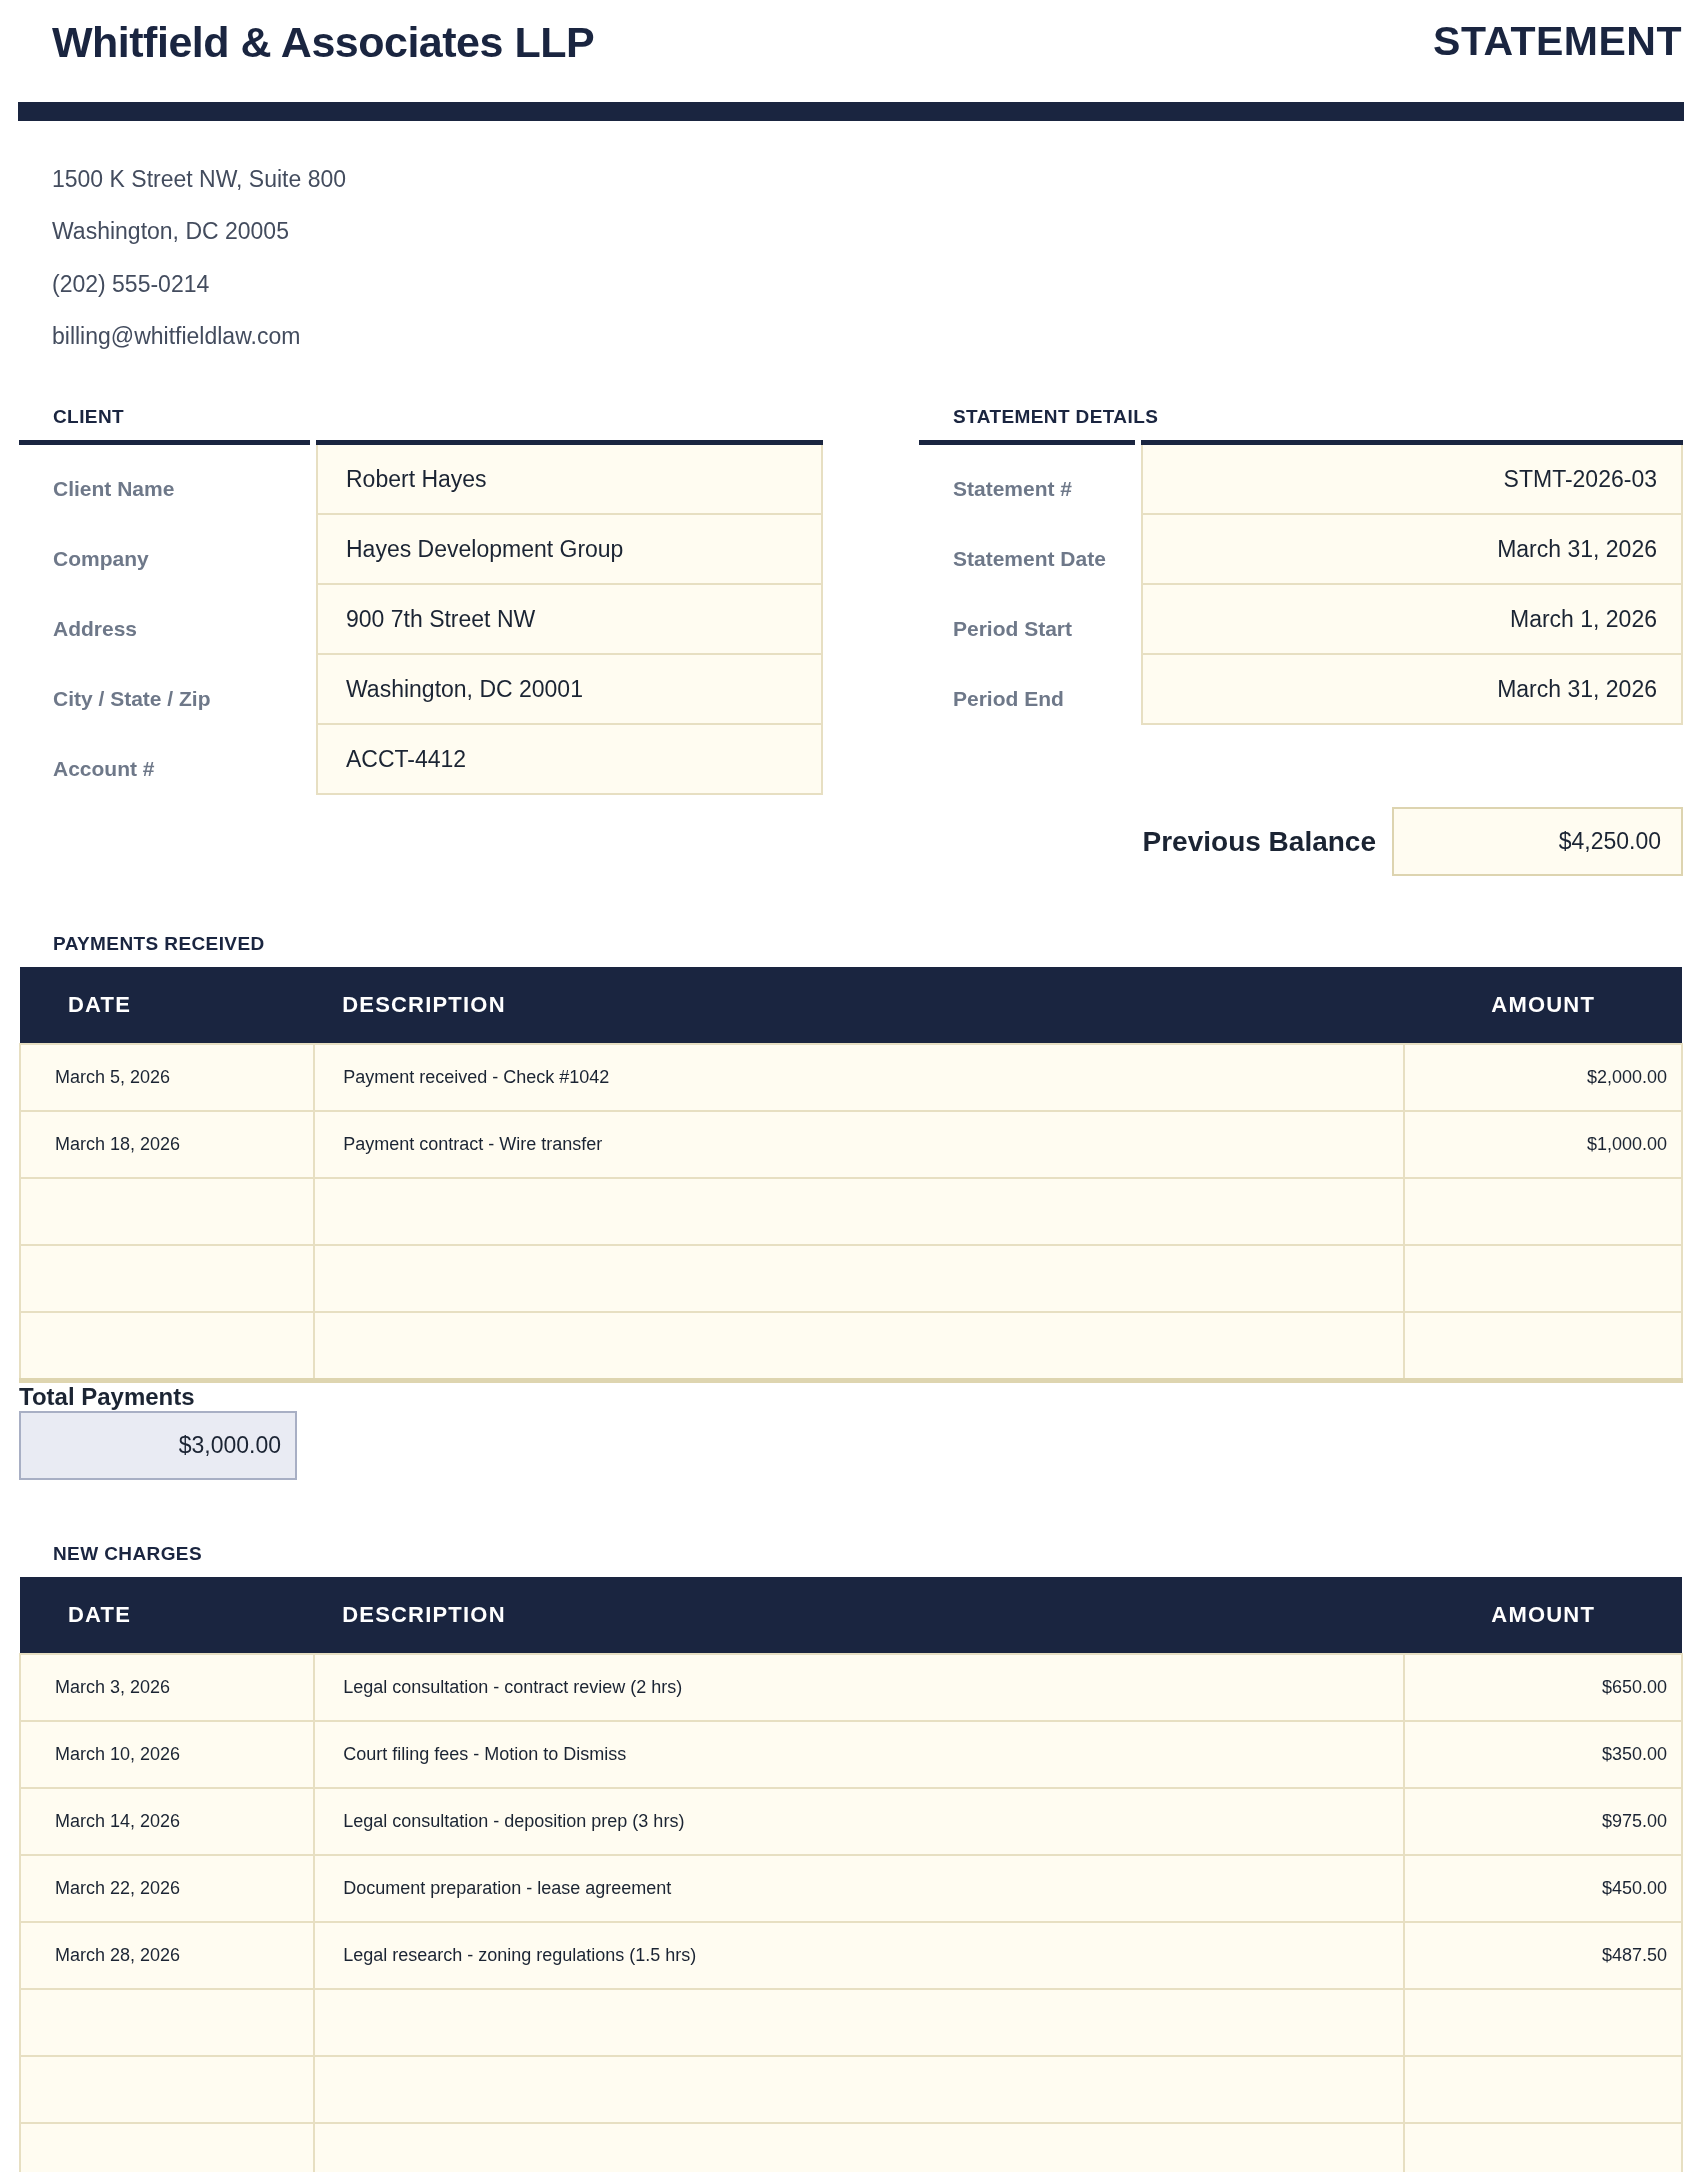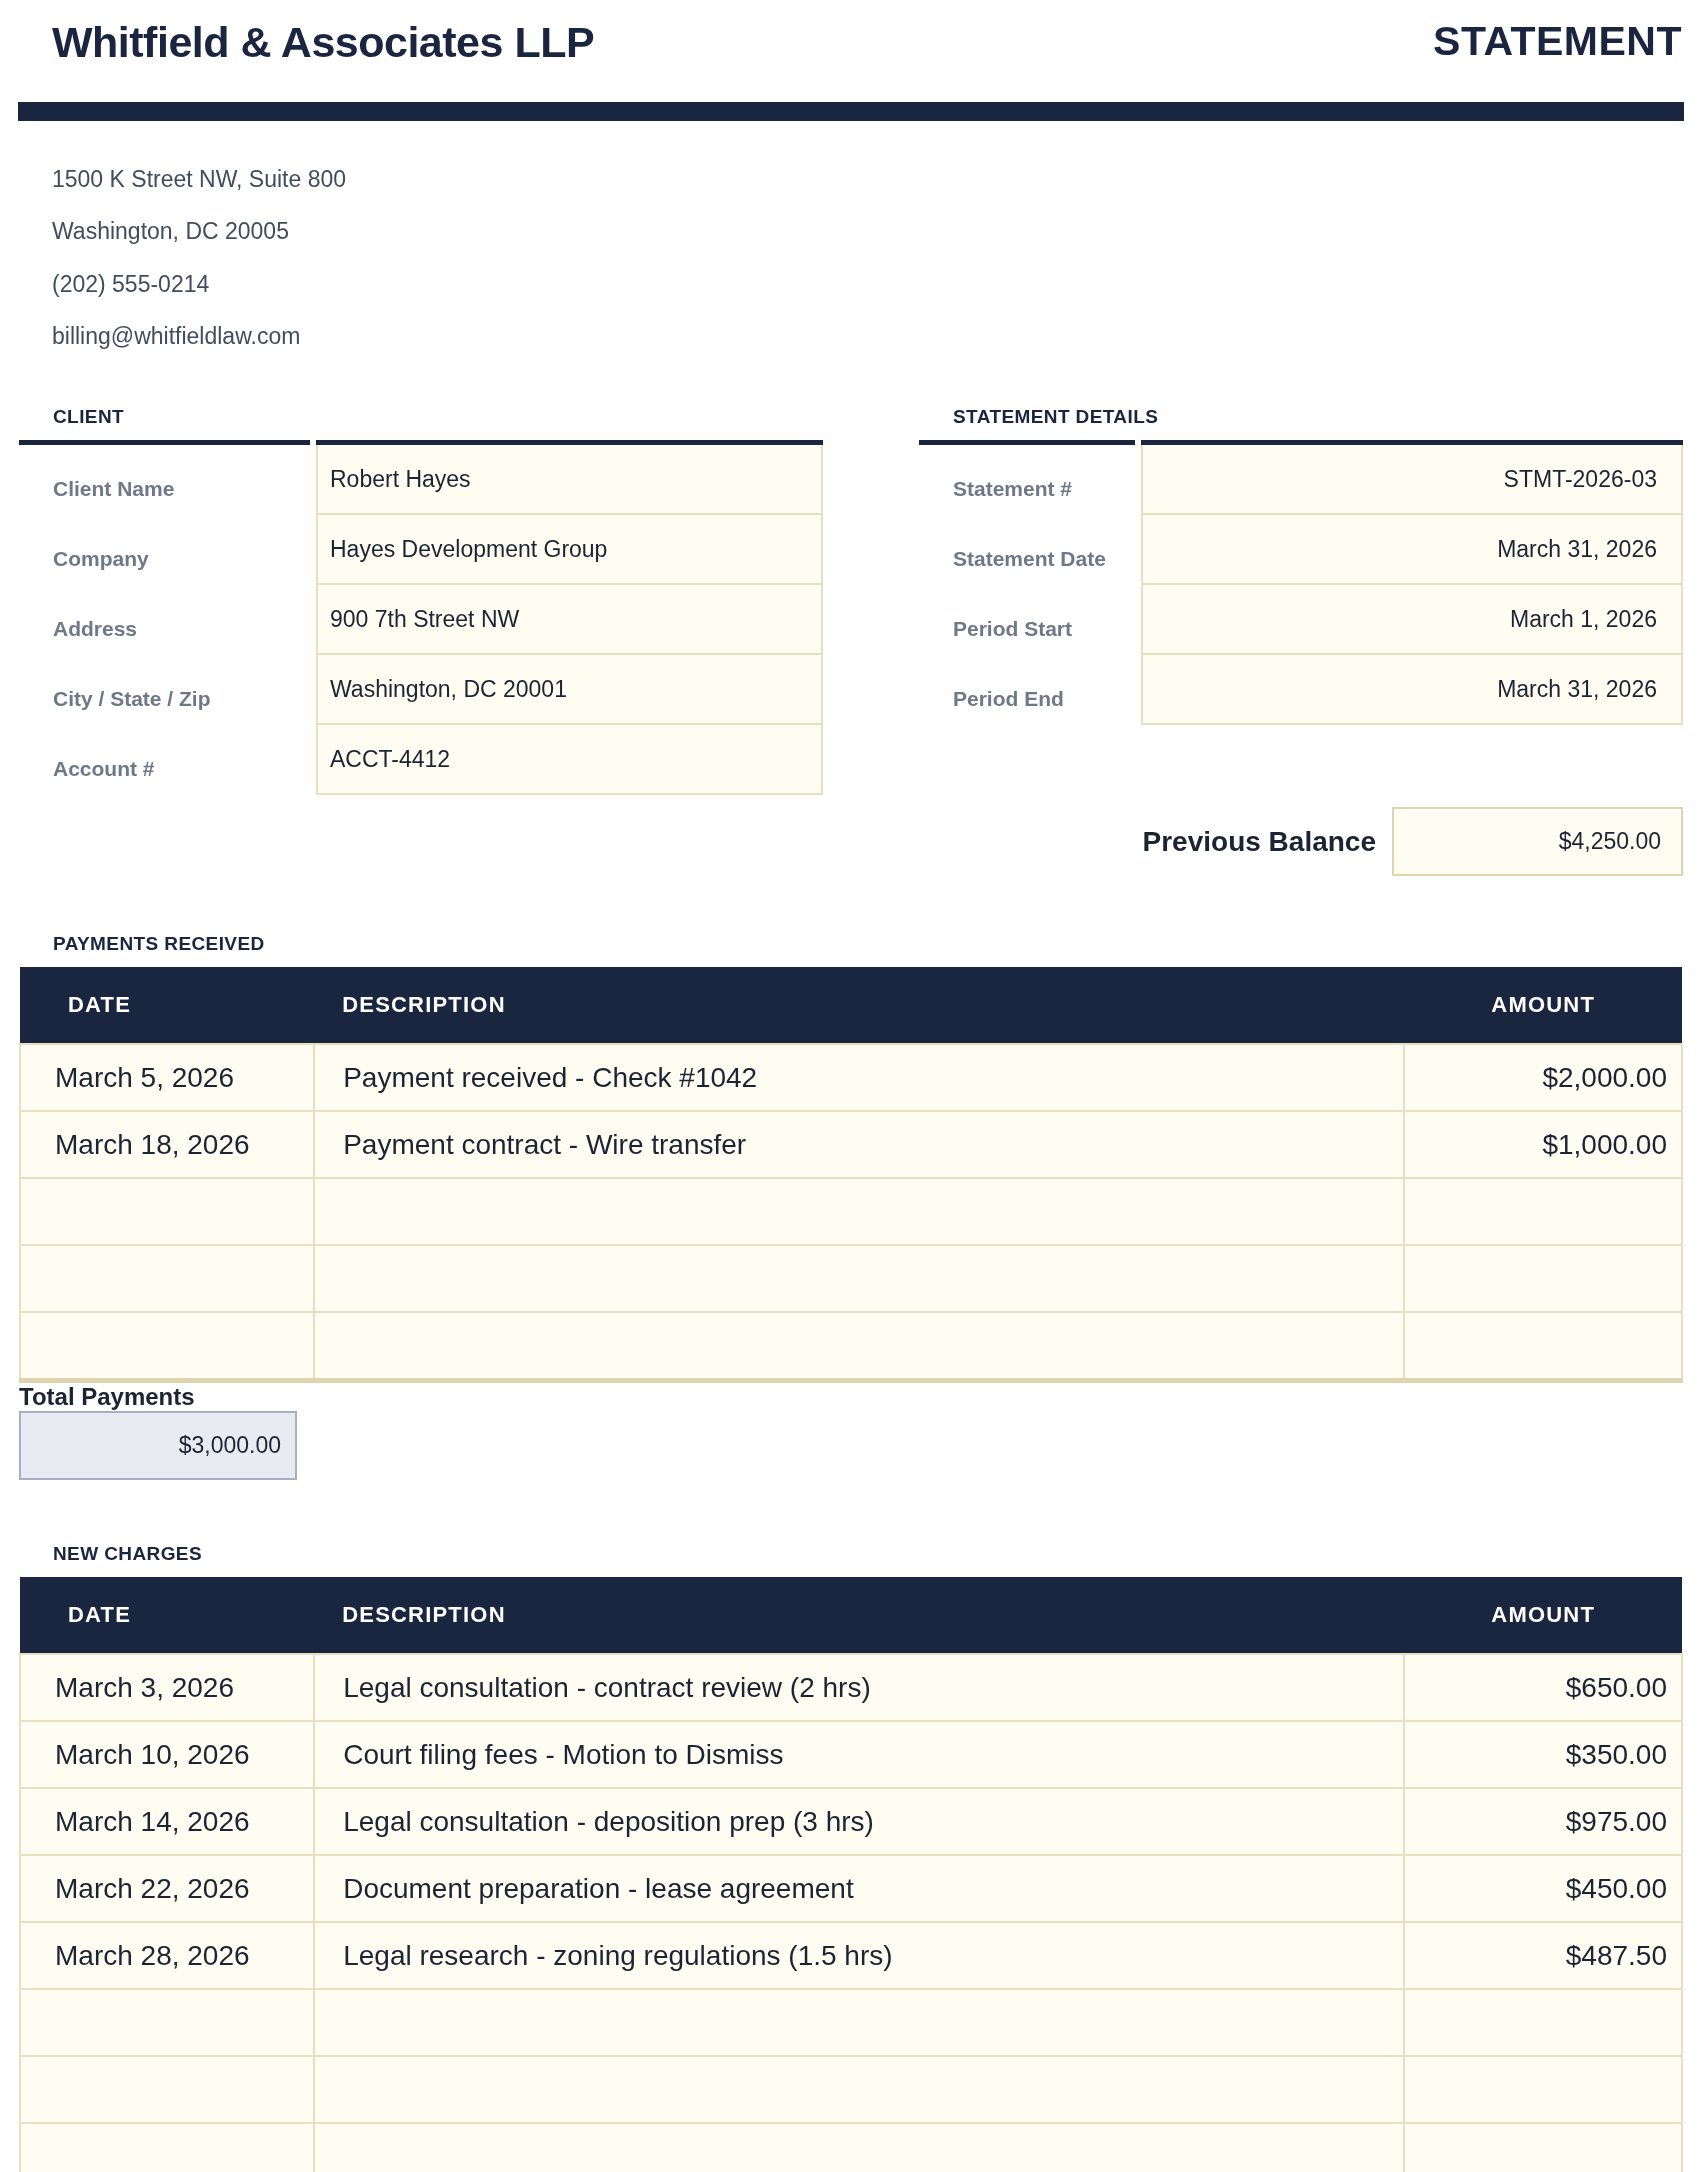--- a/index.html
+++ b/index.html
@@ -46,21 +46,21 @@
     padding: 0 0 14px 34px;
     font-size: 21px; font-weight: bold; color: #6e7889; text-align: center;
   }
   .field-value {
     height: 70px; box-sizing: border-box;
     display: flex; align-items: center;
     background: #fffcf1;
     border-left: 2px solid #e7dfc2; border-right: 2px solid #e7dfc2;
     border-bottom: 2px solid #e7dfc2;
     font-size: 23px; color: #1b2433;
-    padding-left: 12px;
+    padding-left: 28px;
   }
   .info-col-details .field-value { justify-content: flex-end; padding-right: 24px; padding-left: 16px; }
 
   
   .balance-row { display: flex; justify-content: flex-end; align-items: center; margin: 12px 19px 0 19px; }
   .balance-label { font-size: 28px; font-weight: bold; color: #1b2433; margin-right: 16px; }
   .balance-box {
     width: 291px; height: 69px; box-sizing: border-box;
     background: #fffcf1; border: 2px solid #ddd4b0;
     display: flex; align-items: center; justify-content: flex-end;
@@ -80,21 +80,21 @@
   .data-table thead th {
     background: #1a2540; color: #ffffff; height: 76px;
     font-size: 22px; font-weight: bold; letter-spacing: 1.2px;
     text-align: left; padding: 0;
   }
   .data-table thead th.h-date { padding-left: 48px; }
   .data-table thead th.h-desc { padding-left: 28px; }
   .data-table thead th.h-amount { text-align: center; }
   .data-table tbody td {
     background: #fffcf1; border: 2px solid #e7dfc2;
-    height: 65px; font-size: 28px; color: #1b2433; padding: 0;
+    height: 65px; font-size: 18px; color: #1b2433; padding: 0;
   }
   .data-table td.td-date { padding-left: 34px; }
   .data-table td.td-desc { padding-left: 28px; }
   .data-table td.td-amount { text-align: right; padding-right: 14px; }
 
   
   .total-row { display: flex; justify-content: flex-end; align-items: flex-start; flex-direction: column; }
   .total-label { font-size: 24px; font-weight: bold; color: #1b2433; margin-right: 18px; }
   .total-box {
     width: 278px; height: 69px; box-sizing: border-box;

